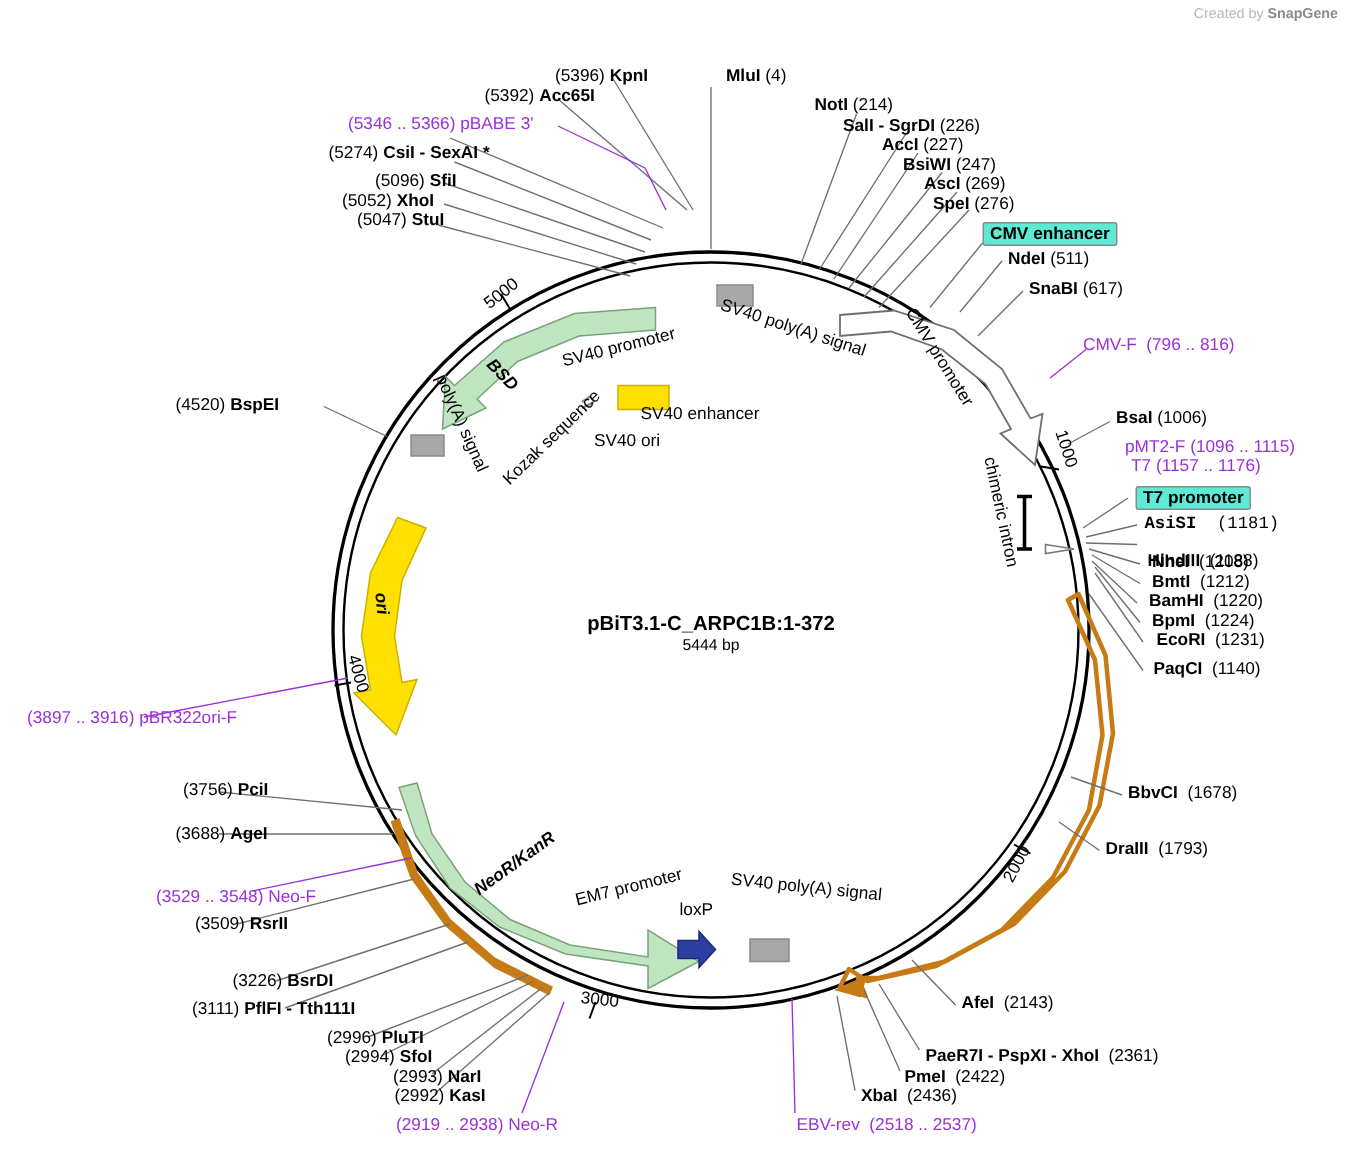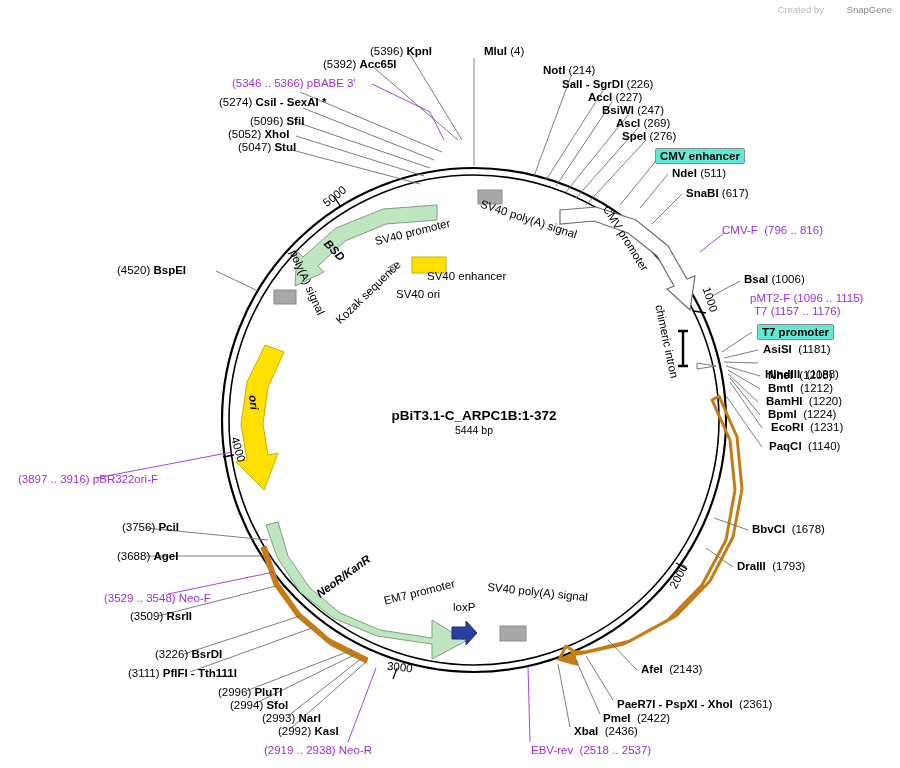--- a/index.html
+++ b/index.html
@@ -8,21 +8,21 @@
     background:#ffffff;
     font-family:"Liberation Sans", sans-serif;
     color:#000000;
   }
   .abs{position:absolute;white-space:nowrap;}
   .lbl{font-size:11.5px;line-height:13px;}
   .bold{font-weight:bold;}
   .pos{color:#000;}
   .purple{color:#9b30d9;}
   .credit{position:absolute;right:8px;top:4px;font-size:9.5px;color:#b9b9b9;}
-  .credit .sg{color:#8a8a8a;font-weight:normal;margin-left:20px;}
+  .credit .sg{color:#8a8a8a;font-weight:bold;}
   svg{position:absolute;left:0;top:0;}
   .boxlab{
     border:1px solid #8a8a8a;background:#5eead4;border-radius:2px;
     padding:1px 4px;font-size:11.5px;font-weight:bold;
   }
   .ctr-title{font-size:13.5px;font-weight:bold;text-align:center;}
   .ctr-sub{font-size:10.5px;text-align:center;}
 </style>
 </head>
 <body>
@@ -261,21 +261,21 @@
   <span class="bold">PluTI</span>
 </div>
 <div class="abs lbl" style="left:230px;top:699px;">
   <span class="pos">(2994)</span>
   <span class="bold">SfoI</span>
 </div>
 <div class="abs lbl" style="left:262px;top:712px;">
   <span class="pos">(2993)</span>
   <span class="bold">NarI</span>
 </div>
-<div class="abs lbl" style="left:278px;top:725px;">
+<div class="abs lbl" style="left:263px;top:725px;">
   <span class="pos">(2992)</span>
   <span class="bold">KasI</span>
 </div>
 <div class="abs lbl" style="left:264px;top:744px;">
   <span class="purple">(2919 .. 2938)</span>
   <span class="purple">Neo-R</span>
 </div>
 
 <div class="abs lbl" style="left:672px;top:167px;">
   <span class="bold">NdeI</span>
@@ -294,21 +294,21 @@
   <span class="pos">(1006)</span>
 </div>
 <div class="abs lbl" style="left:750px;top:292px;">
   <span class="purple">pMT2-F</span>
   <span class="purple">(1096 .. 1115)</span>
 </div>
 <div class="abs lbl" style="left:754px;top:305px;">
   <span class="purple">T7</span>
   <span class="purple">(1157 .. 1176)</span>
 </div>
-<div class="abs lbl" style="left:763px;top:343px;">
+<div class="abs lbl" style="left:763px;top:343px;font-family:Liberation Mono, monospace;">
   <span class="bold">AsiSI</span>
   &nbsp;<span class="pos">(1181)</span>
 </div>
 <div class="abs lbl" style="left:765px;top:356px;margin-top:12px;">
   <span class="bold">HindIII</span>
   &nbsp;<span class="pos">(1188)</span>
 </div>
 <div class="abs lbl" style="left:768px;top:369px;">
   <span class="bold">NheI</span>
   &nbsp;<span class="pos">(1208)</span>

